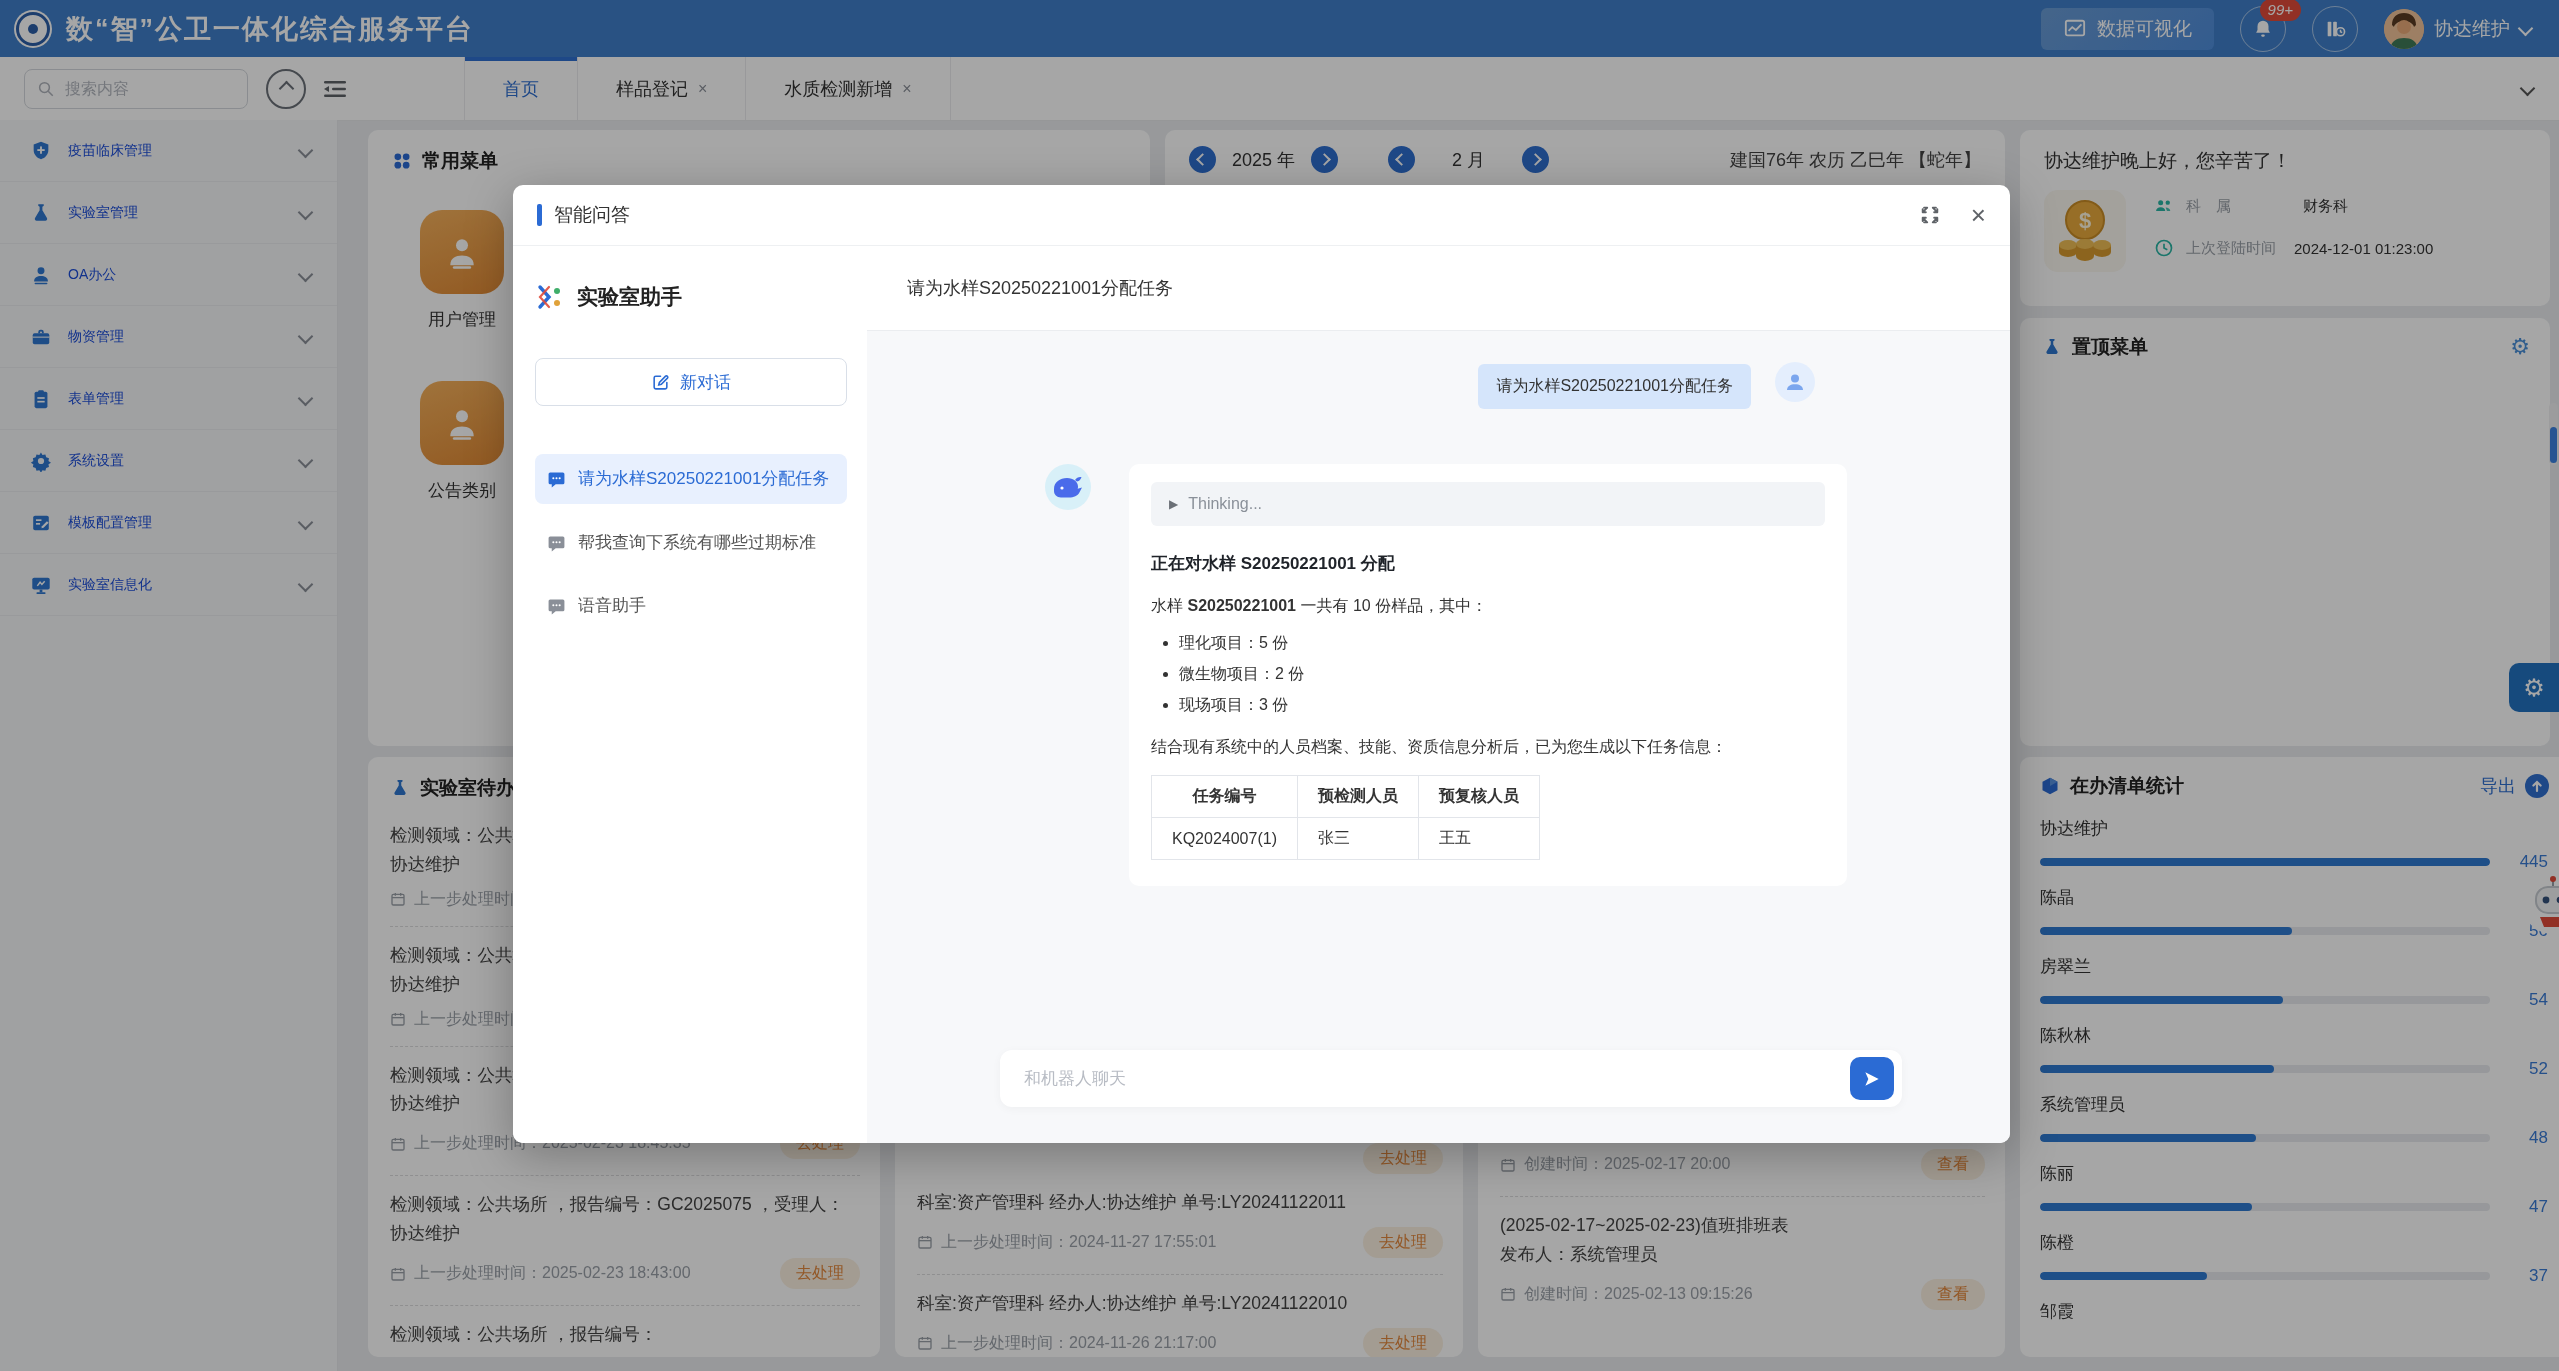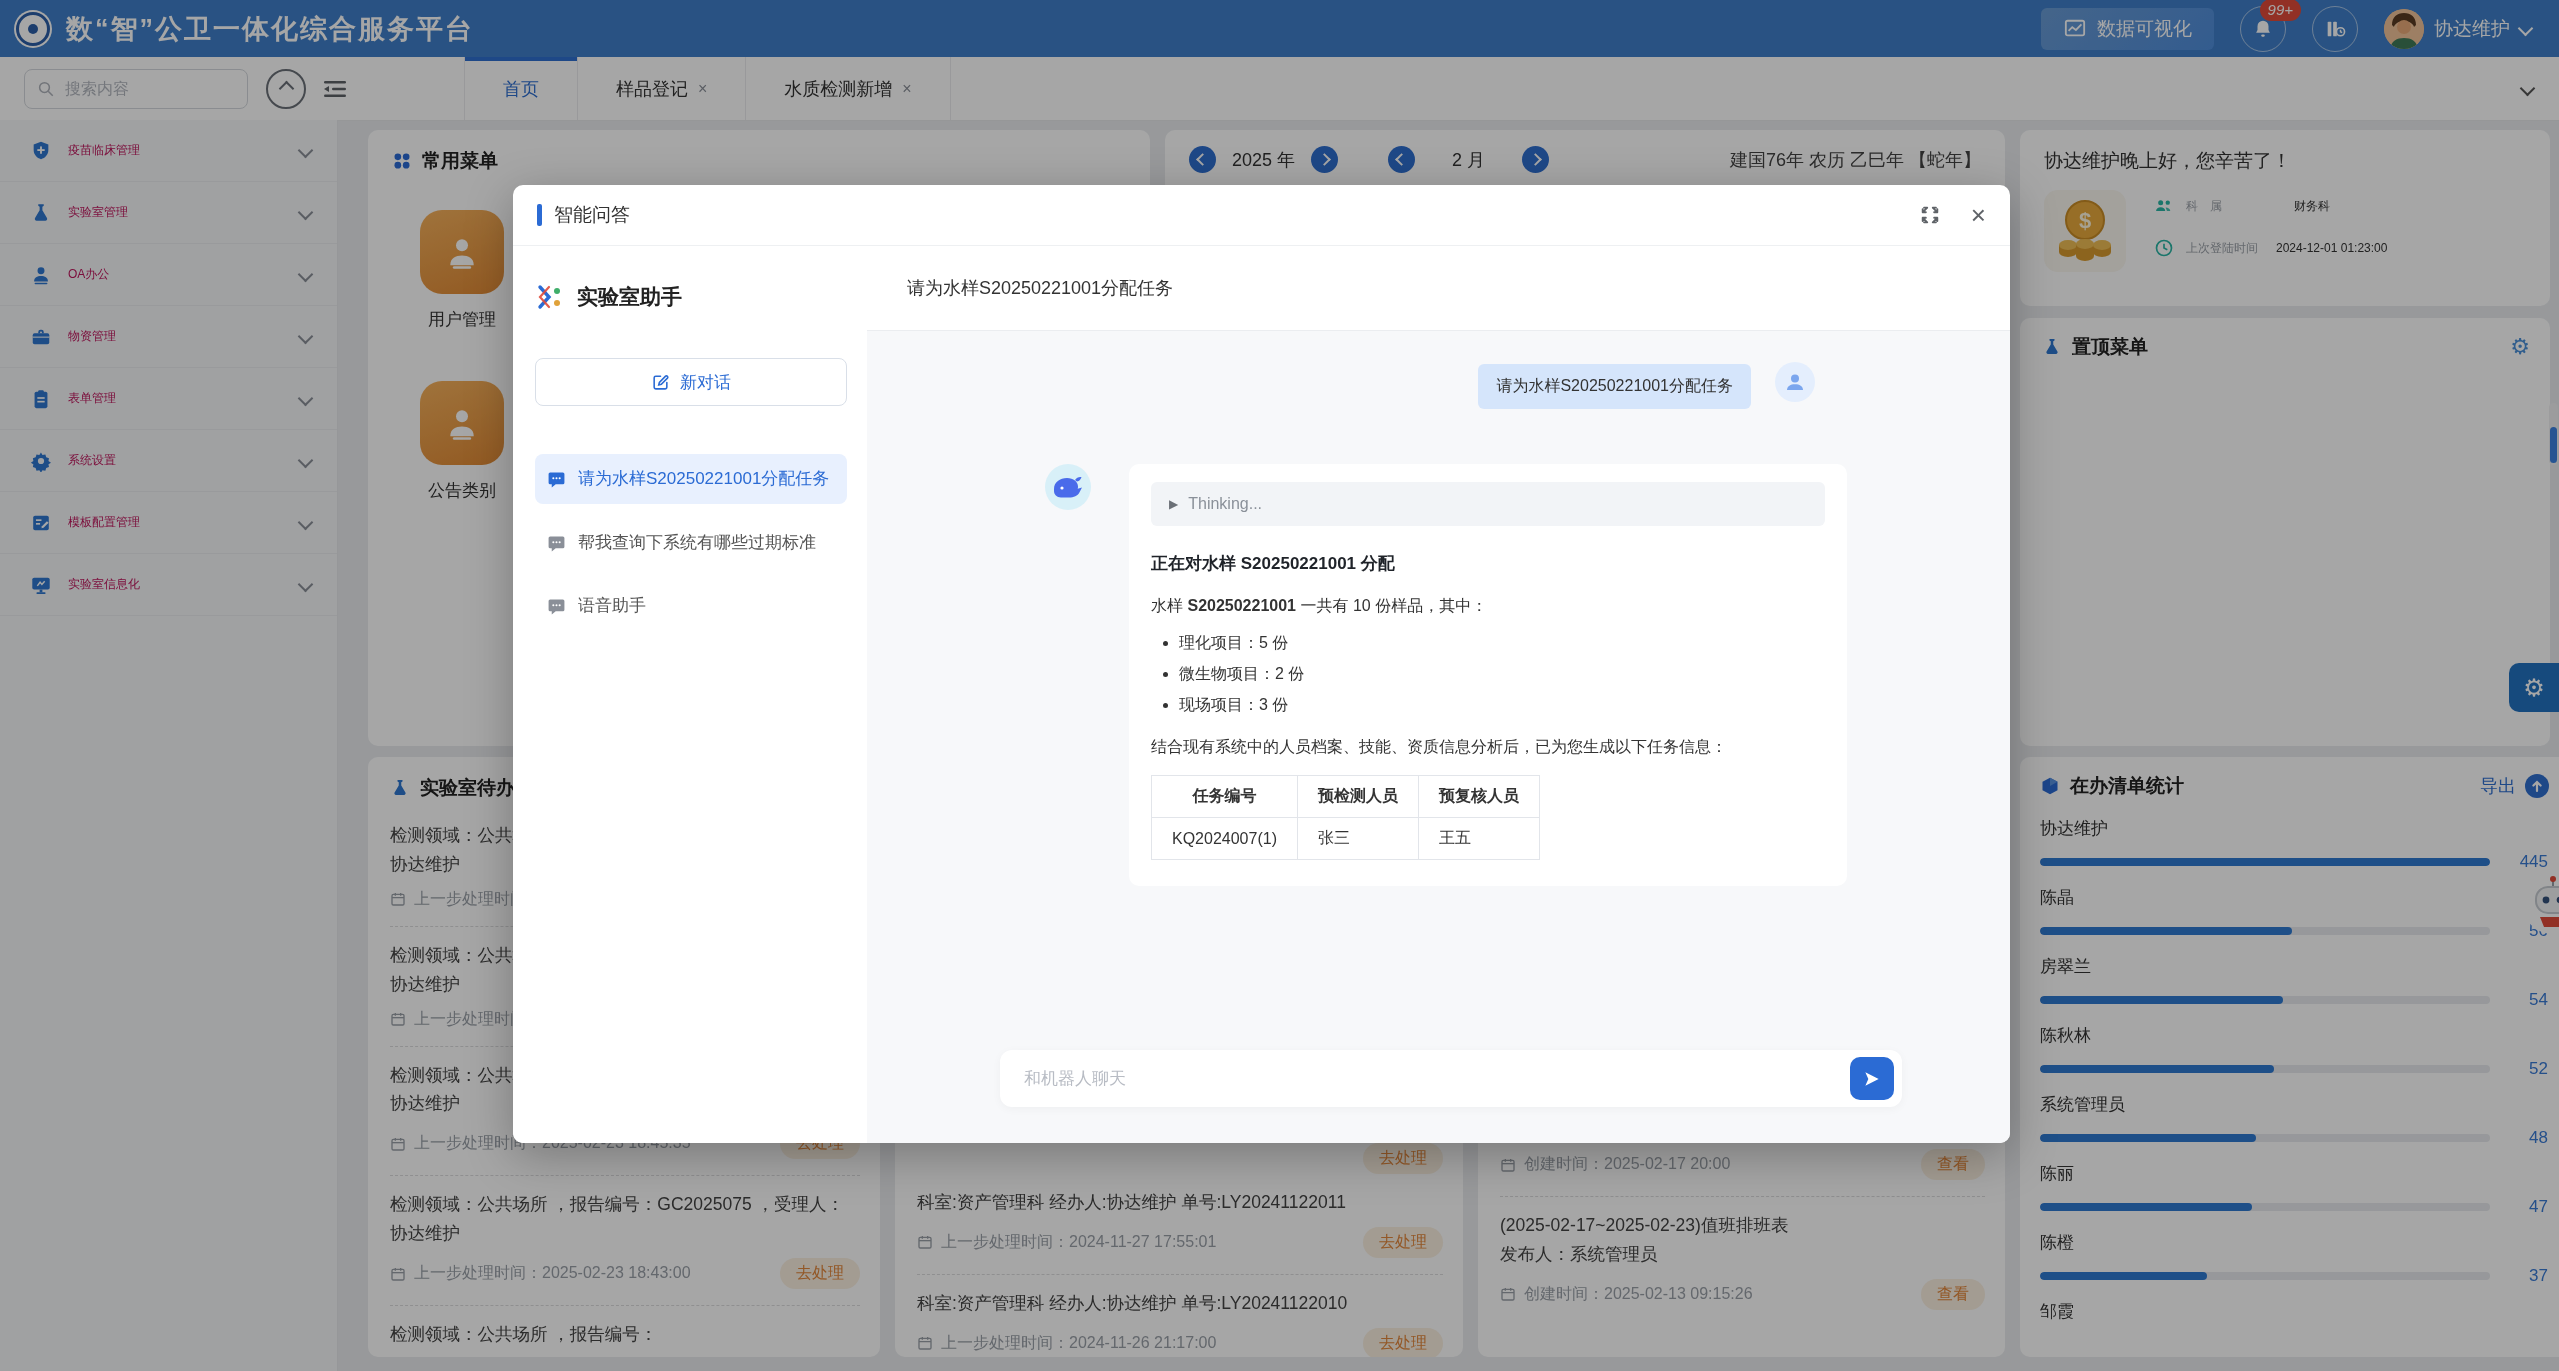--- a/index.html
+++ b/index.html
@@ -30,21 +30,21 @@
   .tab{position:relative;display:flex;align-items:center;gap:10px;padding:0 38px;font-size:18px;color:#333;border-right:1px solid #ececee;cursor:pointer;}
   .tab:first-child{border-left:1px solid #ececee;}
   .tab.active{color:#2f6fd0;}
   .tab.active::before{content:"";position:absolute;left:0;top:0;width:100%;height:4px;background:#2f6fd0;}
   .tab-close{color:#8a8f98;font-size:16px;}
   .subbar-chev{margin-left:auto;margin-right:26px;color:#555;}
   
   .sidebar{position:absolute;left:0;top:120px;width:337px;bottom:0;background:#f6f7f9;z-index:1;border-right:1px solid #e6e8eb;}
   .side-item{height:61px;display:flex;align-items:center;padding:0 26px 0 30px;border-bottom:1px solid #ebedf0;cursor:pointer;}
   .side-item .s-ico{width:22px;height:22px;margin-right:16px;color:#2e77d0;}
-  .side-item .s-label{font-size:12px;color:#be185d;}
+  .side-item .s-label{font-size:14px;color:#1d4ed8;}
   .side-item .chev{margin-left:auto;color:#8a8f98;}
   
   .chev{display:inline-block;width:9px;height:9px;border-right:2px solid currentColor;border-bottom:2px solid currentColor;transform:rotate(45deg);}
   .chev.up{transform:rotate(-135deg);}
   .chev.left{transform:rotate(135deg);}
   .chev.right{transform:rotate(-45deg);}
   
   .card{position:absolute;background:#fff;border-radius:10px;z-index:1;overflow:hidden;}
   .card-title{display:flex;align-items:center;gap:10px;font-size:19px;font-weight:bold;color:#222;}
   
@@ -52,21 +52,21 @@
   .tile{width:84px;height:84px;border-radius:22px;background:linear-gradient(160deg,#f5b15c,#e08a35);display:flex;align-items:center;justify-content:center;}
   .tile-label{font-size:17px;color:#333;text-align:center;margin-top:14px;}
   
   .cal-head{display:flex;align-items:center;padding:16px 24px 0 24px;font-size:18px;color:#333;}
   .nav-circle{width:27px;height:27px;border-radius:50%;background:#2f6fd0;color:#fff;display:flex;align-items:center;justify-content:center;cursor:pointer;}
   .nav-circle .chev{width:7px;height:7px;}
   .lunar{margin-left:auto;font-size:18px;color:#444;}
   
   .greet-text{font-size:19px;color:#333;padding:18px 0 0 24px;}
   .coins{width:82px;height:82px;border-radius:14px;background:#faf7f0;margin:16px 0 0 24px;}
-  .info-rows{position:absolute;left:134px;top:66px;font-size:12px;}
+  .info-rows{position:absolute;left:134px;top:66px;font-size:15px;}
   .info-row{display:flex;align-items:center;gap:12px;margin-bottom:22px;}
   .info-label{color:#9aa0a8;}
   .info-val{color:#333;margin-left:6px;}
   
   .pin-head{display:flex;align-items:center;padding:16px 20px 0 22px;}
   .pin-gear{margin-left:auto;color:#4a90d9;font-size:22px;cursor:pointer;}
   
   .todo-list{padding:6px 20px 0 22px;}
   .todo-item{padding:14px 0 16px 0;border-bottom:1px dashed #dcdcde;}
   .todo-item:last-child{border-bottom:none;}

